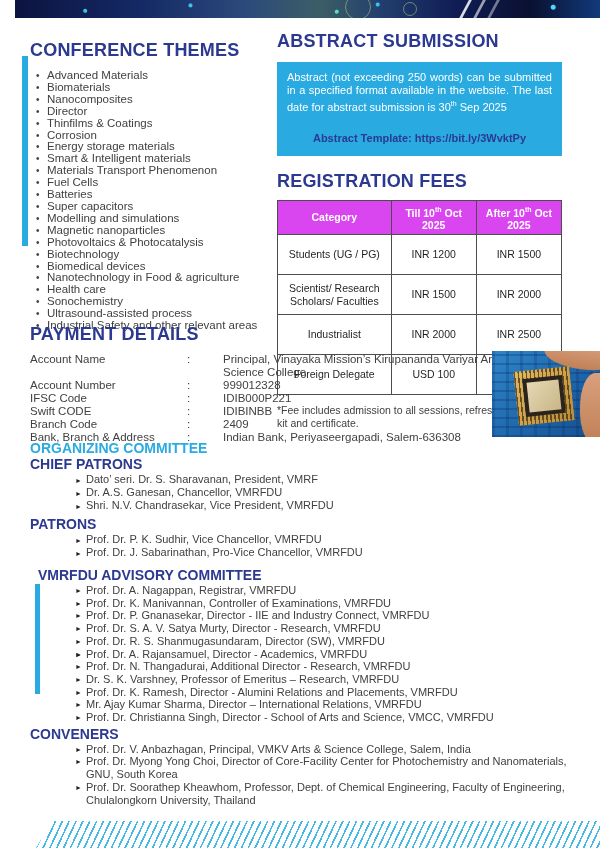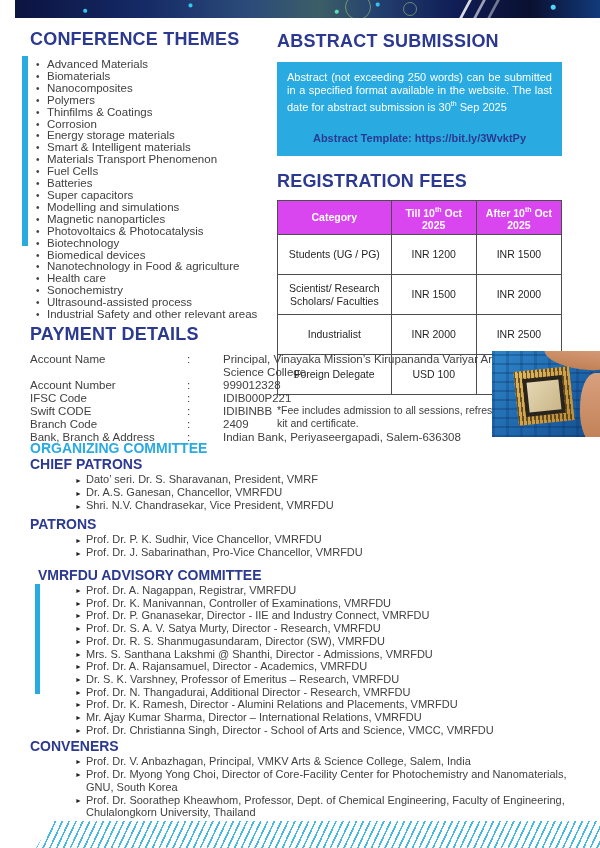--- a/index.html
+++ b/index.html
@@ -31,21 +31,21 @@
   
   .bar-themes{ position:absolute; left:22px; top:56px; width:6px; height:190px; background:#29abe2; }
   .bar-advisory{ position:absolute; left:35px; top:584px; width:5px; height:110px; background:#29abe2; }
 
   
   .h-big{ font-size:18px; font-weight:bold; color:#2b3990; letter-spacing:.2px; }
   .h-mid{ font-size:14px; font-weight:bold; color:#2b3990; line-height:16px; }
   .h-cyan{ color:#29abe2; }
 
   
-  .col-left{ position:absolute; left:30px; top:29px; width:248px; }
+  .col-left{ position:absolute; left:30px; top:40px; width:248px; }
   .col-left .h-big{ margin-bottom:9px; }
   ul.themes{ list-style:none; padding-left:6px; }
   ul.themes li{
     position:relative; padding-left:11px;
     font-size:11.5px; line-height:11.9px; color:#414042;
   }
   ul.themes .bullet{ position:absolute; left:0; top:0; font-size:10px; }
 
   
   .col-right{ position:absolute; left:277px; top:31px; width:285px; }
@@ -131,21 +131,21 @@
 
   <div class="bar-themes"></div>
   <div class="bar-advisory"></div>
 
   <div class="col-left">
     <div class="h-big">CONFERENCE THEMES</div>
     <ul class="themes">
       <li><span class="bullet">•</span><span>Advanced Materials</span></li>
       <li><span class="bullet">•</span><span>Biomaterials</span></li>
       <li><span class="bullet">•</span><span>Nanocomposites</span></li>
-      <li><span class="bullet">•</span><span>Polymers</span></li>
+      <li><span class="bullet">•</span><span>Director</span></li>
       <li><span class="bullet">•</span><span>Thinfilms &amp; Coatings</span></li>
       <li><span class="bullet">•</span><span>Corrosion</span></li>
       <li><span class="bullet">•</span><span>Energy storage materials</span></li>
       <li><span class="bullet">•</span><span>Smart &amp; Intelligent materials</span></li>
       <li><span class="bullet">•</span><span>Materials Transport Phenomenon</span></li>
       <li><span class="bullet">•</span><span>Fuel Cells</span></li>
       <li><span class="bullet">•</span><span>Batteries</span></li>
       <li><span class="bullet">•</span><span>Super capacitors</span></li>
       <li><span class="bullet">•</span><span>Modelling and simulations</span></li>
       <li><span class="bullet">•</span><span>Magnetic nanoparticles</span></li>
@@ -264,24 +264,24 @@
       <li><span class="bullet">►</span><span>Prof. Dr. J. Sabarinathan, Pro-Vice Chancellor, VMRFDU</span></li>
     </ul>
 
     <div class="h-mid mt8 indent8">VMRFDU ADVISORY COMMITTEE</div>
     <ul class="people dense">
       <li><span class="bullet">►</span><span>Prof. Dr. A. Nagappan, Registrar, VMRFDU</span></li>
       <li><span class="bullet">►</span><span>Prof. Dr. K. Manivannan, Controller of Examinations, VMRFDU</span></li>
       <li><span class="bullet">►</span><span>Prof. Dr. P. Gnanasekar, Director - IIE and Industry Connect, VMRFDU</span></li>
       <li><span class="bullet">►</span><span>Prof. Dr. S. A. V. Satya Murty, Director - Research, VMRFDU</span></li>
       <li><span class="bullet">►</span><span>Prof. Dr. R. S. Shanmugasundaram, Director (SW), VMRFDU</span></li>
-      <li><span class="bullet">►</span><span>Mrs. S. Santhana Lakshmi @ Shanthi, Director - Admissions, VMRFDU</span></li>
+      <li><span class="bullet">►</span></li>
       <li><span class="bullet">►</span><span>Prof. Dr. A. Rajansamuel, Director - Academics, VMRFDU</span></li>
+      <li><span class="bullet">►</span><span>Prof. Dr. N. Thangadurai, Additional Director - Research, VMRFDU</span></li>
       <li><span class="bullet">►</span><span>Dr. S. K. Varshney, Professor of Emeritus – Research, VMRFDU</span></li>
-      <li><span class="bullet">►</span><span>Prof. Dr. N. Thangadurai, Additional Director - Research, VMRFDU</span></li>
       <li><span class="bullet">►</span><span>Prof. Dr. K. Ramesh, Director - Alumini Relations and Placements, VMRFDU</span></li>
       <li><span class="bullet">►</span><span>Mr. Ajay Kumar Sharma, Director – International Relations, VMRFDU</span></li>
       <li><span class="bullet">►</span><span>Prof. Dr. Christianna Singh, Director - School of Arts and Science, VMCC, VMRFDU</span></li>
     </ul>
 
     <div class="h-mid mt2">CONVENERS</div>
     <ul class="people dense">
       <li><span class="bullet">►</span><span>Prof. Dr. V. Anbazhagan, Principal, VMKV Arts &amp; Science College, Salem, India</span></li>
       <li><span class="bullet">►</span><span>Prof. Dr. Myong Yong Choi, Director of Core-Facility Center for Photochemistry and Nanomaterials, GNU, South Korea</span></li>
       <li><span class="bullet">►</span><span>Prof. Dr. Soorathep Kheawhom, Professor, Dept. of Chemical Engineering, Faculty of Engineering, Chulalongkorn University, Thailand</span></li>

